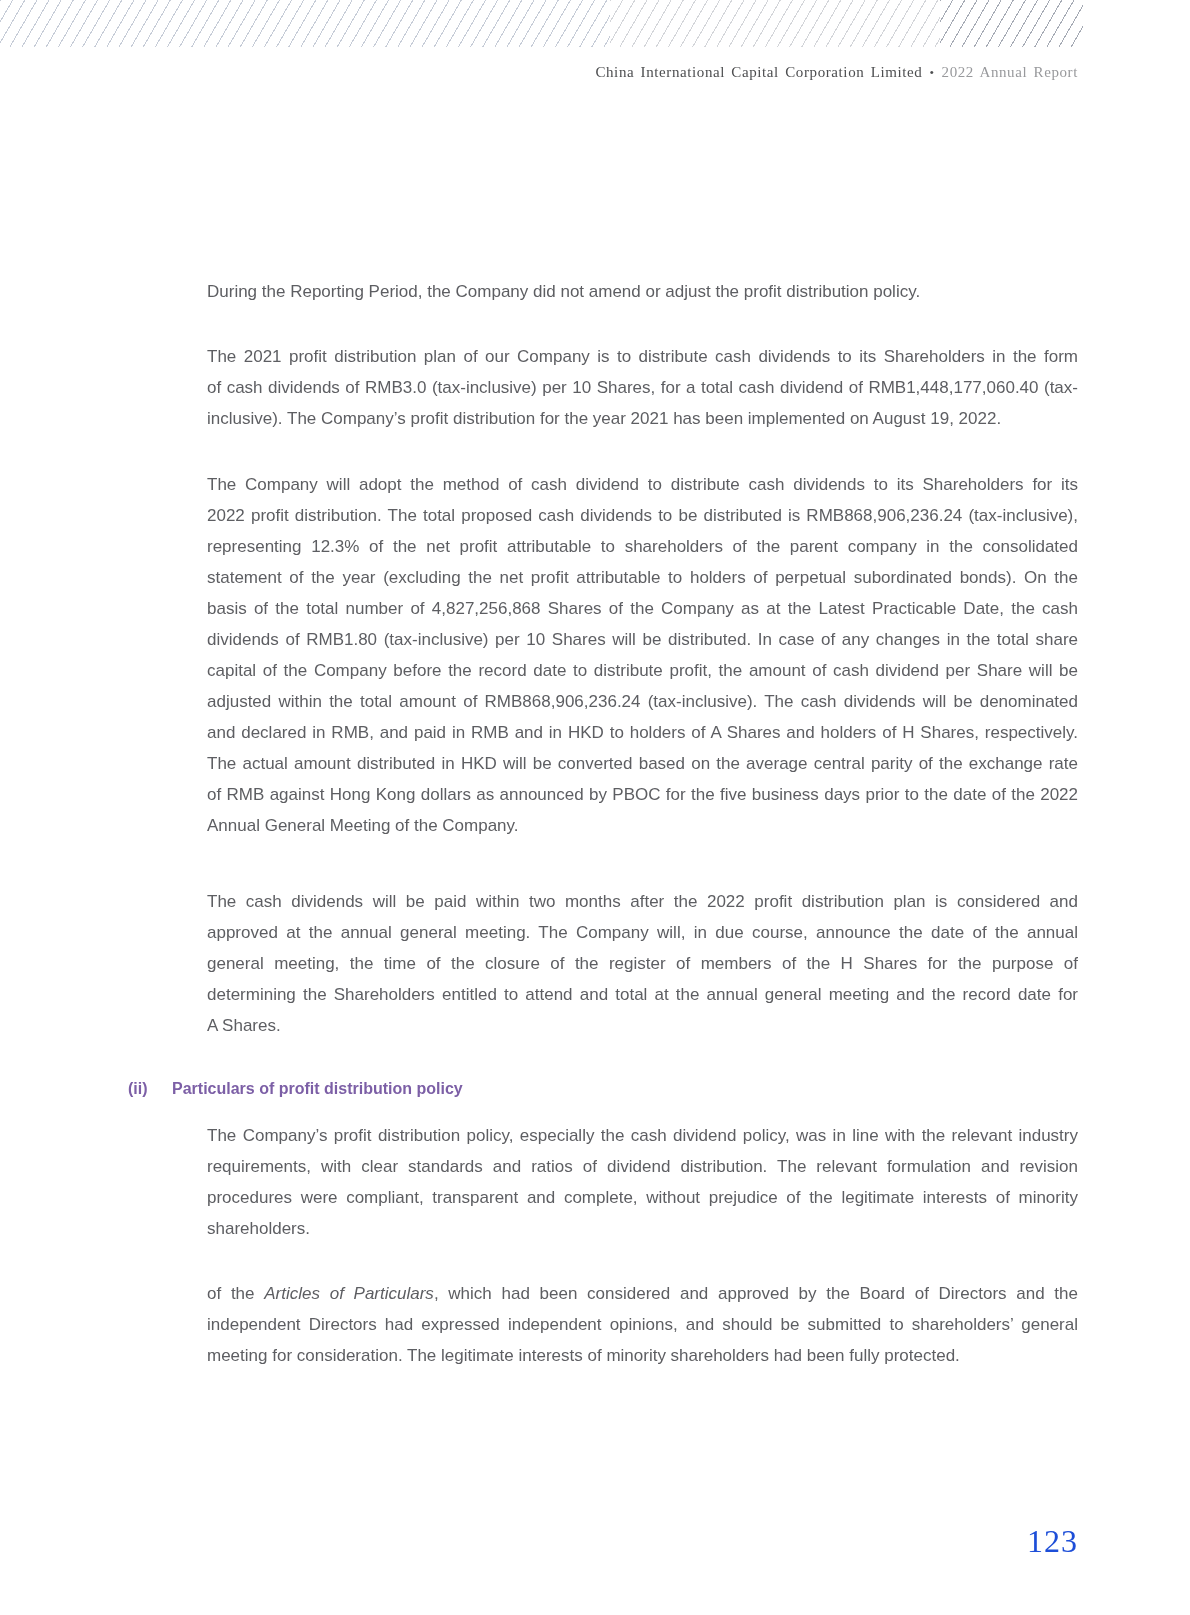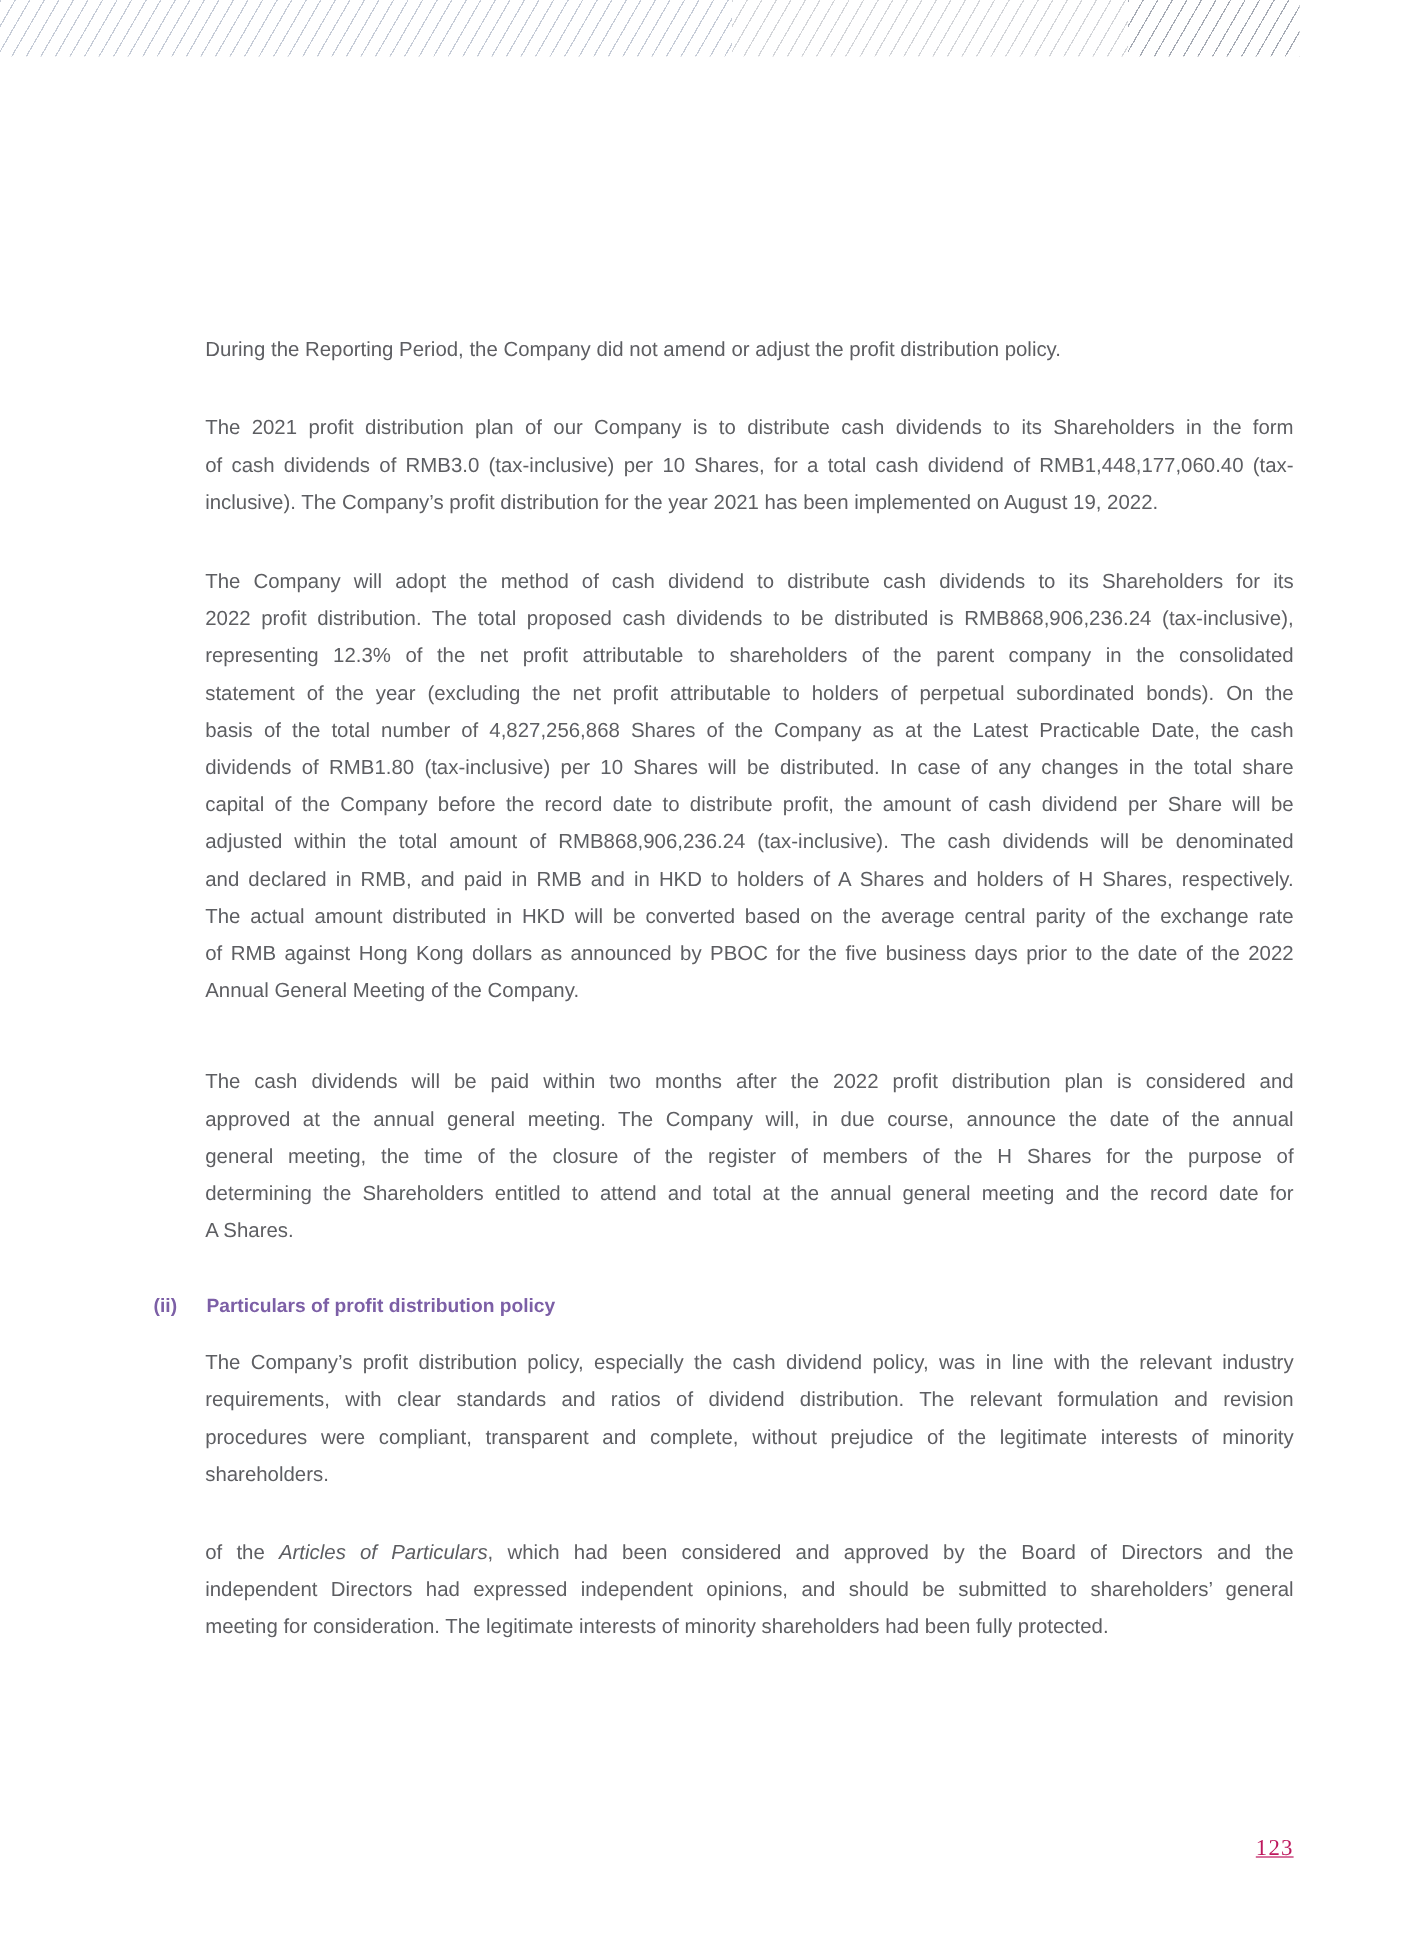--- a/index.html
+++ b/index.html
@@ -33,54 +33,54 @@
   .running-header .co  { color: #4d4e50; }
   .running-header .sep { color: #4d4e50; padding: 0 7px; font-size: 13px; }
   .running-header .rep { color: #98999c; }
 
   
   .para {
     position: absolute; left: 171px; width: 907px;
     color: #5d5e62;
     font-size: 17px;
   }
-  .line { height: 31px; line-height: 31px; white-space: normal; }
+  .line { height: 31px; line-height: 31px; white-space: normal; margin-left: 36px; }
   .line.j { text-align: justify; text-align-last: justify; }
   .it { font-style: italic; }
 
   
   .heading {
     position: absolute; left: 128px; top: 1075px;
     color: #7c5fa6; font-weight: bold;
     font-size: 16px; line-height: 28px;
     white-space: nowrap;
   }
   .heading .hnum { display: inline-block; width: 44px; }
 
   
   .page-number {
     position: absolute; top: 1526px; right: 112px;
     font-family: "Liberation Serif", serif;
-    font-size: 19px; line-height: 30px;
+    font-size: 32px; line-height: 30px;
     letter-spacing: 1px;
-    color: #be185d;
-    text-decoration: underline;
+    color: #1d4ed8;
   }
 </style>
 </head>
 <body>
 
 <div class="page">
 
   <div class="hatch-band">
     <div class="hatch seg1"></div>
     <div class="hatch seg2"></div>
     <div class="hatch seg3"></div>
   </div>
 
+  <div class="running-header"><span class="co">China International Capital Corporation Limited</span><span class="sep">•</span><span class="rep">2022 Annual Report</span></div>
 
   <div class="para" style="top:276px">
     <div class="line">During the Reporting Period, the Company did not amend or adjust the profit distribution policy.</div>
   </div>
 
   <div class="para" style="top:341px">
     <div class="line j">The 2021 profit distribution plan of our Company is to distribute cash dividends to its Shareholders in the form</div>
     <div class="line j">of cash dividends of RMB3.0 (tax-inclusive) per 10 Shares, for a total cash dividend of RMB1,448,177,060.40 (tax-</div>
     <div class="line">inclusive). The Company’s profit distribution for the year 2021 has been implemented on August 19, 2022.</div>
   </div>

